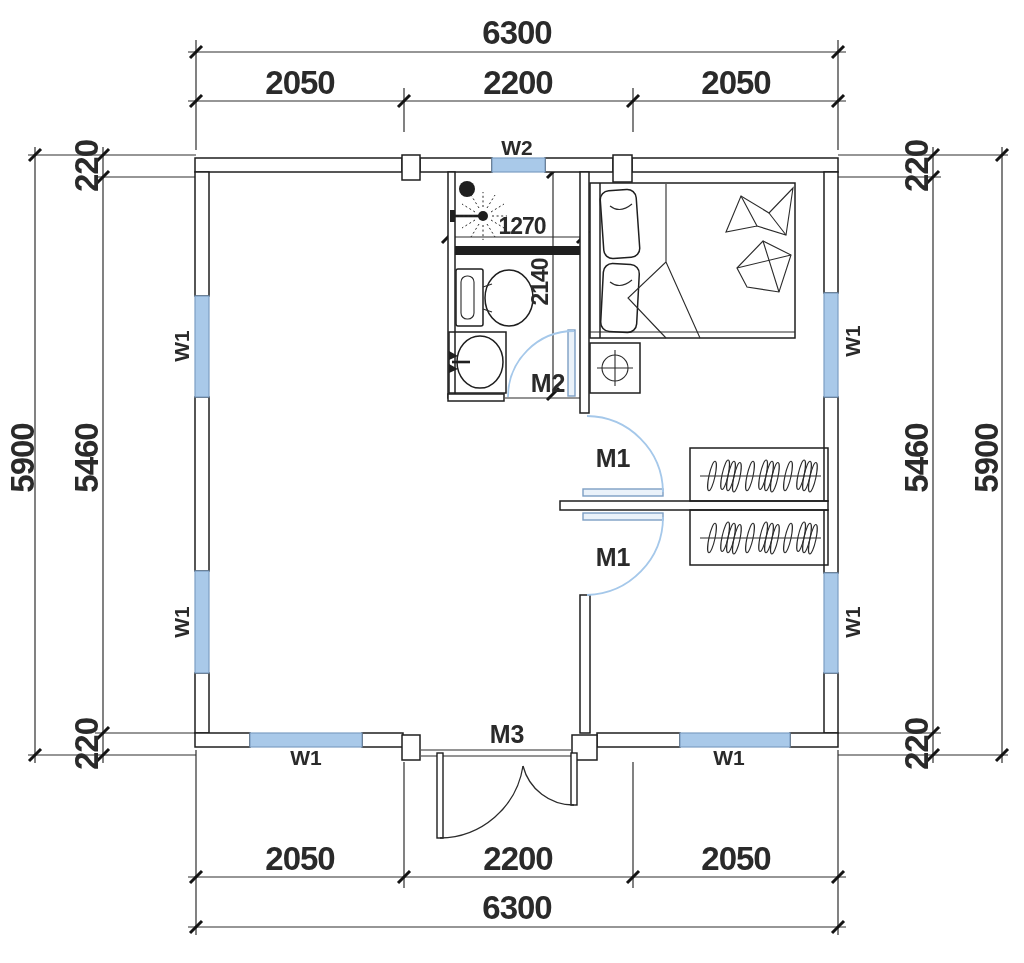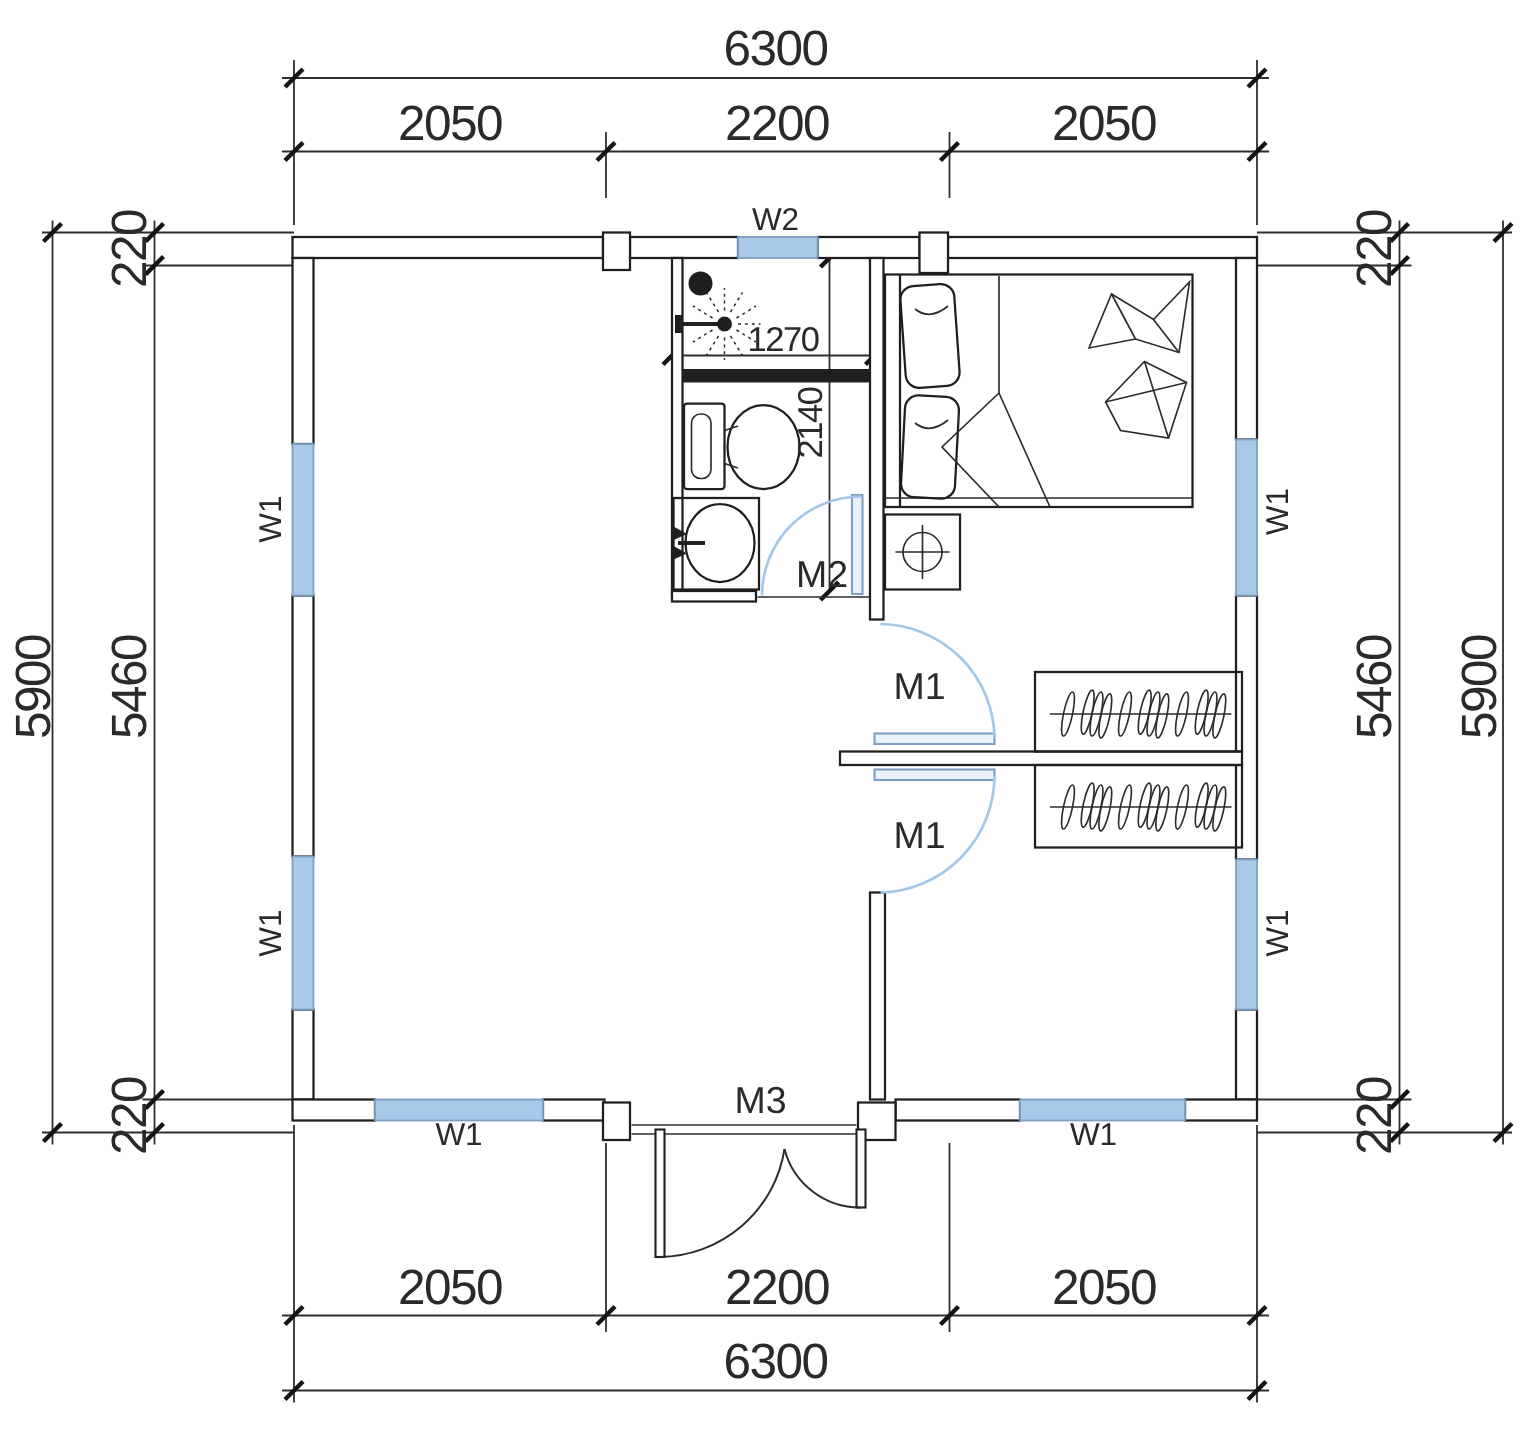--- a/index.html
+++ b/index.html
@@ -1,17 +1,17 @@
 <!DOCTYPE html>
 <html style="--paper: #ffffff; --wall-line: #1f1f1f; --dim-line: #2e2e2e; --window-fill: #a9c9e9; --window-stroke: #7d9fc4; --door-swing-blue: #a5c8ea; --door-leaf-fill: #eaf2fa;"><head>
 <meta charset="utf-8">
 <style>
   html,body{margin:0;padding:0;background:#fff;}
   .page{width:1024px;height:963px;background:var(--paper,#fff);position:relative;
-        font-family:"Liberation Sans", sans-serif;}
+        font-family:"Liberation Sans", sans-serif;font-weight:bold;}
   svg{display:block;}
   .wall{fill:#ffffff;stroke:var(--wall-line,#1f1f1f);stroke-width:1.5;}
   .solid{fill:var(--wall-line,#1f1f1f);stroke:none;}
   .col{fill:#ffffff;stroke:var(--wall-line,#1f1f1f);stroke-width:1.5;}
   .win{fill:var(--window-fill,#a9c9e9);stroke:var(--window-stroke,#7d9fc4);stroke-width:1.2;}
   .dimline{stroke:var(--dim-line,#2e2e2e);stroke-width:1.2;fill:none;}
   .tick{stroke:#141414;stroke-width:3;fill:none;}
   .furn{stroke:var(--wall-line,#1f1f1f);stroke-width:1.5;fill:none;}
   .furnthin{stroke:#2b2b2b;stroke-width:1.1;fill:none;}
   .leaf{fill:var(--door-leaf-fill,#eaf2fa);stroke:var(--window-stroke,#7d9fc4);stroke-width:1.4;}

